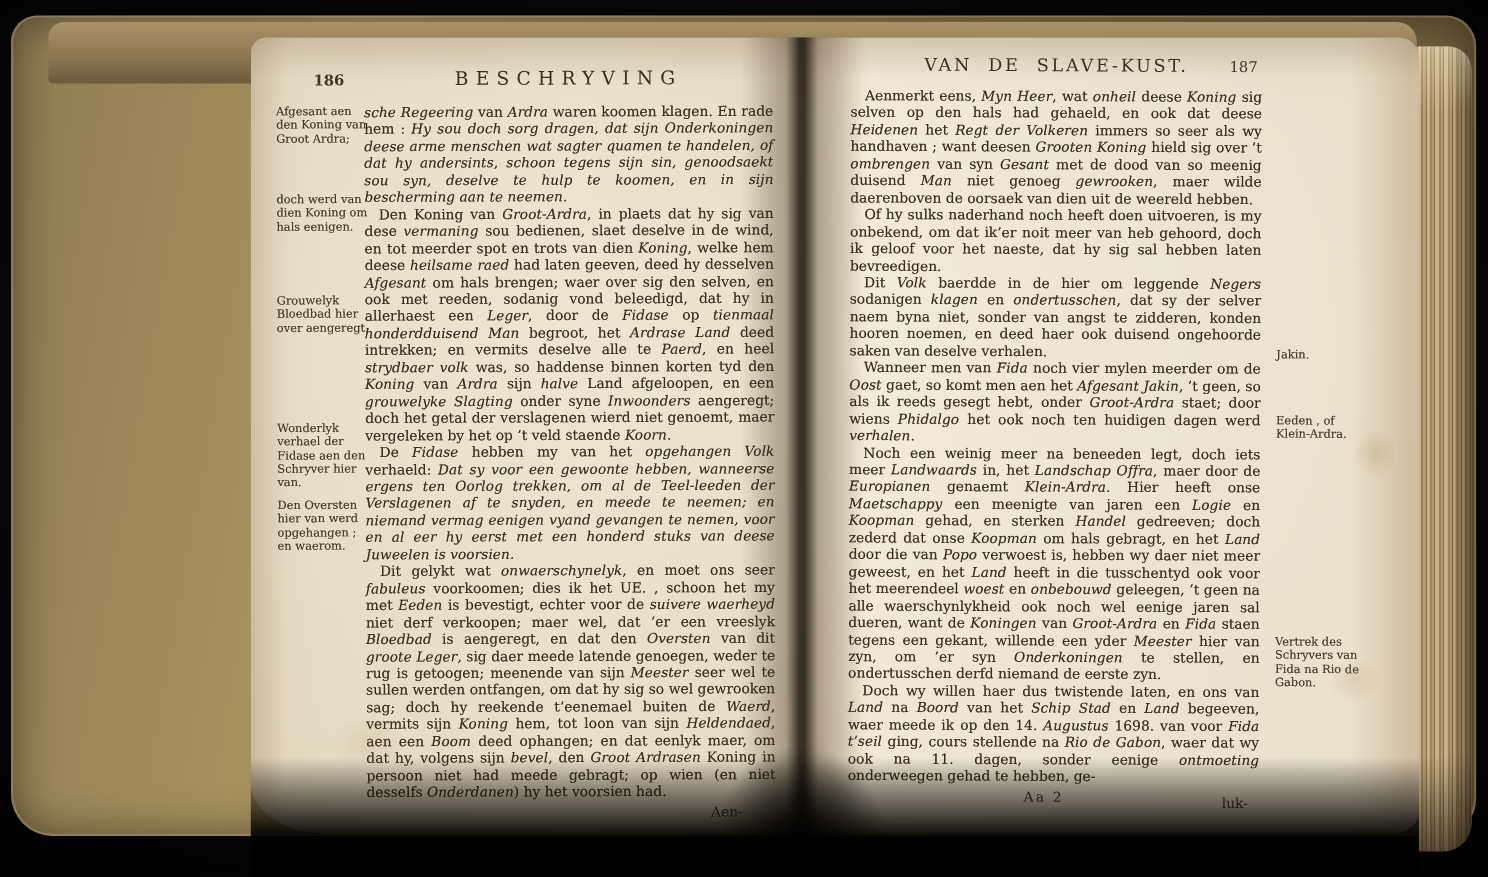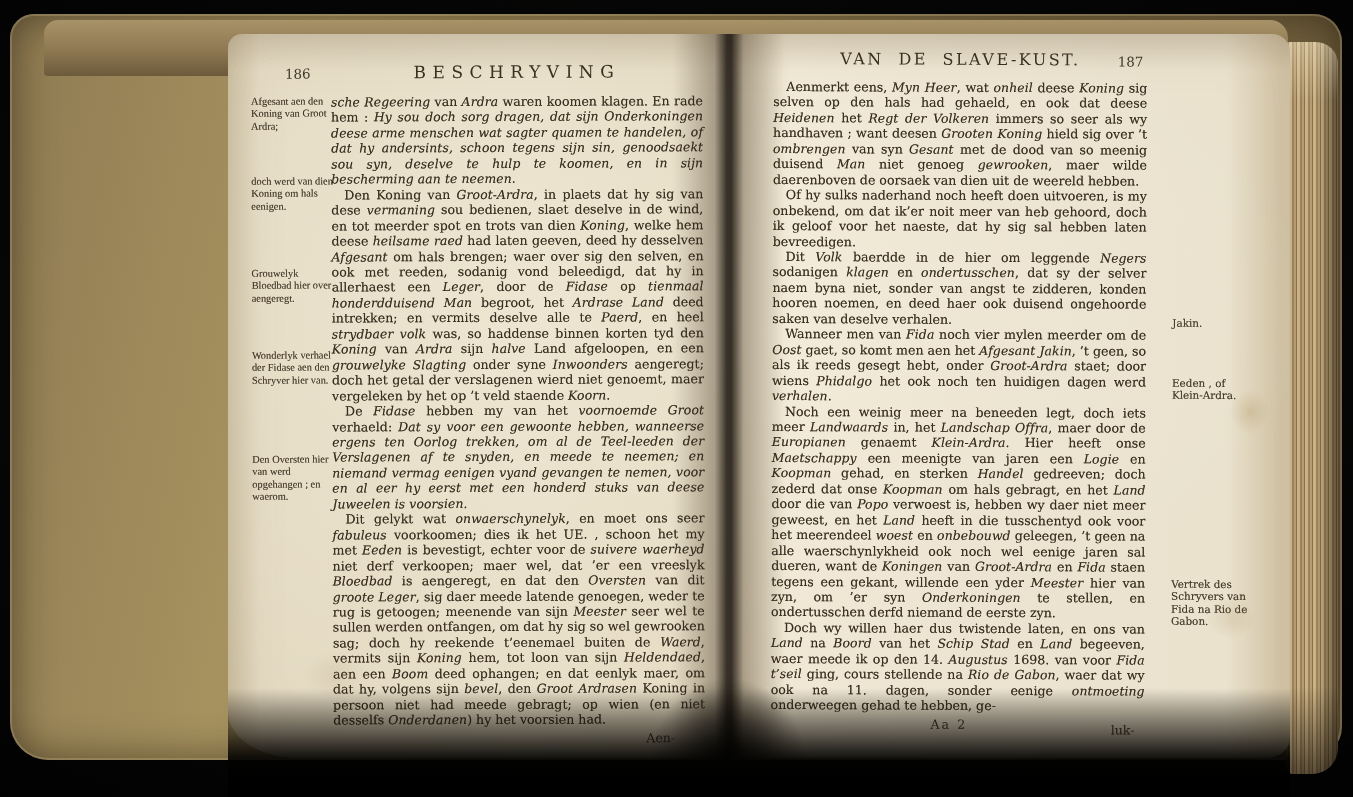--- a/index.html
+++ b/index.html
@@ -57,66 +57,66 @@
   .text-col{position:absolute;top:0;}
   .pl-text{left:88px;width:372px;}
   .pr-text{left:0;width:374px;}
 
   .pageheader{position:relative;height:24px;}
   .pl-text .pageheader{margin:4px 0 8px;}
   .pr-text .pageheader{margin:0 0 6px;}
   .runtitle{display:block;text-align:center;font-size:17px;letter-spacing:6.5px;word-spacing:4px;color:#39301f;}
   .pr-text .runtitle{font-size:16px;letter-spacing:2.5px;word-spacing:7px;}
   .pagenum{position:absolute;top:3px;font-size:13.5px;color:#41372a;}
-  .pl-text .pagenum{left:-46px;}
+  .pl-text .pagenum{left:-46px;font-weight:bold;}
   .pr-text .pagenum{right:4px;}
 
   .text-col p{margin:0;text-align:justify;font-size:12.6px;line-height:15.45px;
     text-indent:13px;color:#382d1e;text-shadow:0 0 .4px rgba(56,45,30,.55);}
   .text-col p.noindent{text-indent:0;}
   .text-col p i{font-size:12.4px;letter-spacing:.1px;}
 
   .catchline{position:relative;height:22px;}
   .catchword{position:absolute;font-size:12.6px;color:#3c3122;}
   .pl-text .catchword{right:30px;top:3px;}
   .pr-text .catchword{right:10px;top:8px;}
   .signature{position:absolute;left:160px;top:3px;font-size:12.6px;letter-spacing:2px;color:#3c3122;}
 
   .mnote{position:absolute;width:84px;font-size:10.4px;line-height:12.3px;color:#453a29;
     text-shadow:0 0 .3px rgba(60,48,32,.5);}
-  .pl-notes .mnote{left:8px;font-family:Liberation Serif, serif;}
-  .pr-notes .mnote{left:400px;width:80px;}
+  .pl-notes .mnote{left:8px;}
+  .pr-notes .mnote{left:388px;width:80px;}
 </style>
 </head>
 <body>
 
 <div class="scene">
   <div class="cover"></div>
   <div class="top-edge"></div>
   <div class="fore-edge-left"></div>
   <div class="edge-right"></div>
   <div class="paper"></div>
   <div class="gutter"></div>
 
   <div class="page page-left">
     <div class="pl-notes">
       <div class="mnote" style="top:37px">Afgesant aen den Koning van Groot Ardra;</div>
       <div class="mnote" style="top:117px">doch werd van dien Koning om hals eenigen.</div>
       <div class="mnote" style="top:209px">Grouwelyk Bloedbad hier over aengeregt.</div>
-      <div class="mnote" style="top:291px">Wonderlyk verhael der Fidase aen den Schryver hier van.</div>
+      <div class="mnote" style="top:325px">Wonderlyk verhael der Fidase aen den Schryver hier van.</div>
       <div class="mnote" style="top:395px">Den Oversten hier van werd opgehangen ; en waerom.</div>
     </div>
     <div class="text-col pl-text">
       <div class="pageheader">
         <span class="pagenum">186</span>
         <span class="runtitle">BESCHRYVING</span>
       </div>
       <p class="noindent"><i>sche Regeering</i> van <i>Ardra</i> waren koomen klagen. En rade hem : <i>Hy sou doch sorg dragen, dat sijn Onderkoningen deese arme menschen wat sagter quamen te handelen, of dat hy andersints, schoon tegens sijn sin, genoodsaekt sou syn, deselve te hulp te koomen, en in sijn bescherming aan te neemen.</i></p>
       <p>Den Koning van <i>Groot-Ardra</i>, in plaets dat hy sig van dese <i>vermaning</i> sou bedienen, slaet deselve in de wind, en tot meerder spot en trots van dien <i>Koning</i>, welke hem deese <i>heilsame raed</i> had laten geeven, deed hy desselven <i>Afgesant</i> om hals brengen; waer over sig den selven, en ook met reeden, sodanig vond beleedigd, dat hy in allerhaest een <i>Leger</i>, door de <i>Fidase</i> op <i>tienmaal honderdduisend Man</i> begroot, het <i>Ardrase Land</i> deed intrekken; en vermits deselve alle te <i>Paerd</i>, en heel <i>strydbaer volk</i> was, so haddense binnen korten tyd den <i>Koning</i> van <i>Ardra</i> sijn <i>halve</i> Land afgeloopen, en een <i>grouwelyke Slagting</i> onder syne <i>Inwoonders</i> aengeregt; doch het getal der verslagenen wierd niet genoemt, maer vergeleken by het op ’t veld staende <i>Koorn</i>.</p>
-      <p>De <i>Fidase</i> hebben my van het <i>voornoemde Groot</i> verhaeld: <i>Dat sy voor een gewoonte hebben, wanneerse ergens ten Oorlog trekken, om al de Teel-leeden der Verslagenen af te snyden, en meede te neemen; en niemand vermag eenigen vyand gevangen te nemen, voor en al eer hy eerst met een honderd stuks van deese Juweelen is voorsien.</i></p>
+      <p>De <i>Fidase</i> hebben my van het <i>opgehangen Volk</i> verhaeld: <i>Dat sy voor een gewoonte hebben, wanneerse ergens ten Oorlog trekken, om al de Teel-leeden der Verslagenen af te snyden, en meede te neemen; en niemand vermag eenigen vyand gevangen te nemen, voor en al eer hy eerst met een honderd stuks van deese Juweelen is voorsien.</i></p>
       <p>Dit gelykt wat <i>onwaerschynelyk</i>, en moet ons seer <i>fabuleus</i> voorkoomen; dies ik het UE. , schoon het my met <i>Eeden</i> is bevestigt, echter voor de <i>suivere waerheyd</i> niet derf verkoopen; maer wel, dat ’er een vreeslyk <i>Bloedbad</i> is aengeregt, en dat den <i>Oversten</i> van dit <i>groote Leger</i>, sig daer meede latende genoegen, weder te rug is getoogen; meenende van sijn <i>Meester</i> seer wel te sullen werden ontfangen, om dat hy sig so wel gewrooken sag; doch hy reekende t’eenemael buiten de <i>Waerd</i>, vermits sijn <i>Koning</i> hem, tot loon van sijn <i>Heldendaed</i>, aen een <i>Boom</i> deed ophangen; en dat eenlyk maer, om dat hy, volgens sijn <i>bevel</i>, den <i>Groot Ardrasen</i> Koning in persoon niet had meede gebragt; op wien (en niet desselfs <i>Onderdanen</i>) hy het voorsien had.</p>
       <div class="catchline">
         <span class="catchword">Aen-</span>
       </div>
     </div>
   </div>
 
   <div class="page page-right">
     <div class="text-col pr-text">
       <div class="pageheader">

